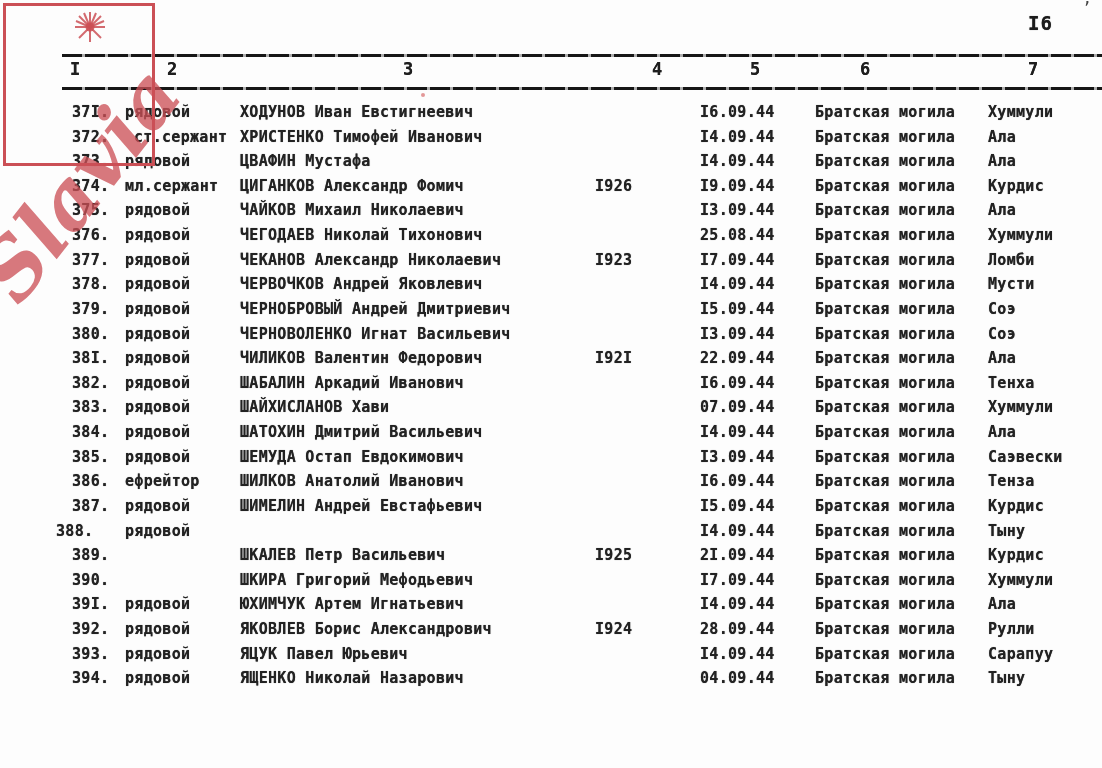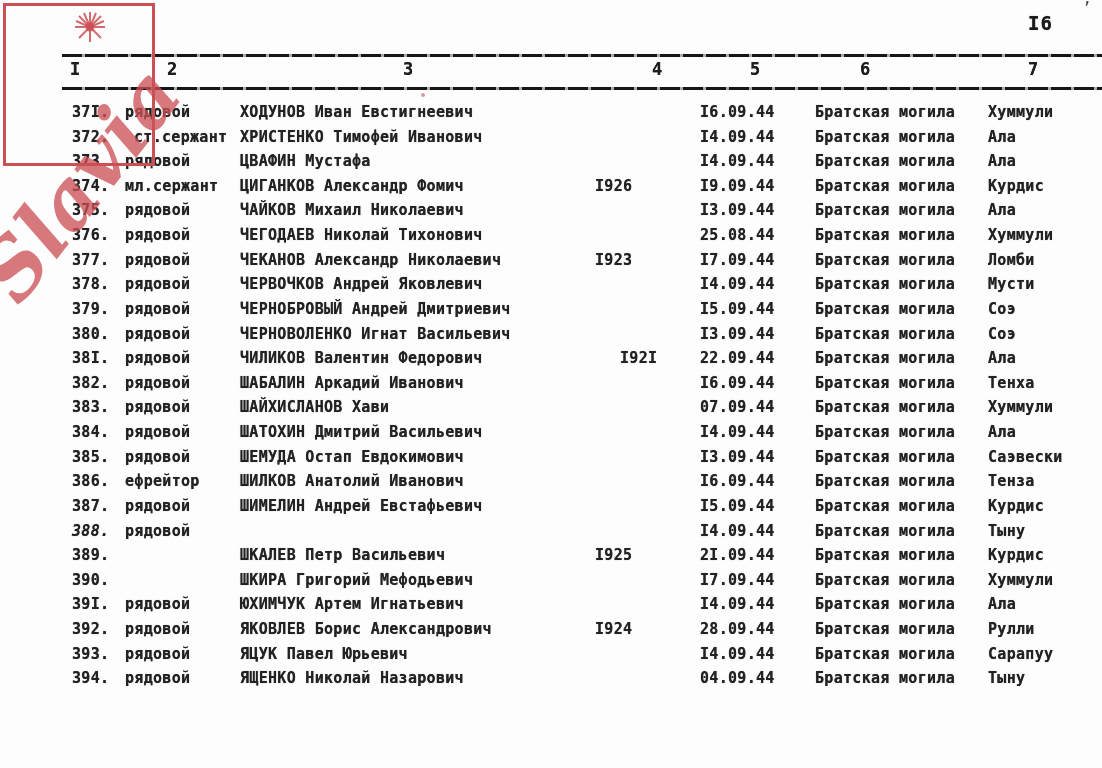--- a/index.html
+++ b/index.html
@@ -190,21 +190,21 @@
         <span class="cell" style="left: 240px;">ЧЕРНОВОЛЕНКО Игнат Васильевич</span>
         <span class="cell" style="left: 595px;"></span>
         <span class="cell" style="left: 700px;">I3.09.44</span>
         <span class="cell" style="left: 815px;">Братская могила</span>
         <span class="cell" style="left: 988px;">Соэ</span>
       </div>
       <div class="row" style="top: 349.2px;">
         <span class="cell" style="left: 72px; text-align: right;">38I.</span>
         <span class="cell" style="left: 125px;">рядовой</span>
         <span class="cell" style="left: 240px;">ЧИЛИКОВ Валентин Федорович</span>
-        <span class="cell" style="left: 620px;">I92I</span>
+        <span class="cell" style="left: 595px;">I92I</span>
         <span class="cell" style="left: 700px;">22.09.44</span>
         <span class="cell" style="left: 815px;">Братская могила</span>
         <span class="cell" style="left: 988px;">Ала</span>
       </div>
       <div class="row" style="top: 373.82px;">
         <span class="cell" style="left: 72px;">382.</span>
         <span class="cell" style="left: 125px;">рядовой</span>
         <span class="cell" style="left: 240px;">ШАБАЛИН Аркадий Иванович</span>
         <span class="cell" style="left: 595px;"></span>
         <span class="cell" style="left: 700px;">I6.09.44</span>
@@ -250,21 +250,21 @@
       <div class="row" style="top: 496.92px;">
         <span class="cell" style="left: 72px;">387.</span>
         <span class="cell" style="left: 125px;">рядовой</span>
         <span class="cell" style="left: 240px;">ШИМЕЛИН Андрей Евстафьевич</span>
         <span class="cell" style="left: 595px;"></span>
         <span class="cell" style="left: 700px;">I5.09.44</span>
         <span class="cell" style="left: 815px;">Братская могила</span>
         <span class="cell" style="left: 988px;">Курдис</span>
       </div>
       <div class="row" style="top: 521.54px;">
-        <span class="cell" style="left: 72px; font-style: italic;">388.</span>
+        <span class="cell" style="left: 56px;">388.</span>
         <span class="cell" style="left: 125px;">рядовой</span>
         <span class="cell" style="left: 595px;"></span>
         <span class="cell" style="left: 700px;">I4.09.44</span>
         <span class="cell" style="left: 815px;">Братская могила</span>
         <span class="cell" style="left: 988px;">Тыну</span>
       </div>
       <div class="row" style="top: 546.16px;">
         <span class="cell" style="left: 72px;">389.</span>
         <span class="cell" style="left: 125px;"></span>
         <span class="cell" style="left: 240px;">ШКАЛЕВ Петр Васильевич</span>

